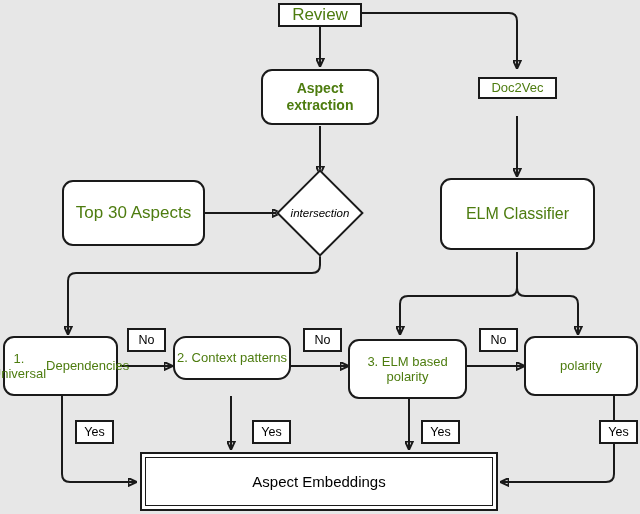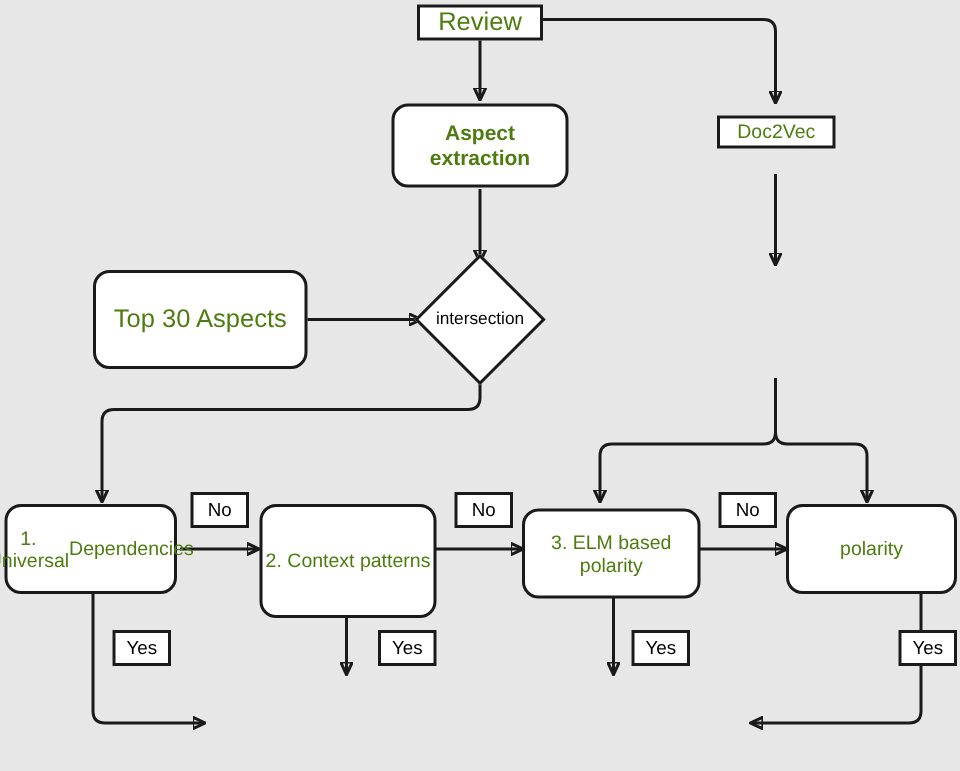--- a/index.html
+++ b/index.html
@@ -147,43 +147,51 @@
   </div>
 
   <div class="node sharp" style="left:478px; top:77px; width:79px; height:22px; font-size:13px;">
     <span>Doc2Vec</span>
   </div>
 
   <div class="node rounded" style="left:62px; top:180px; width:143px; height:66px; font-size:17px;">
     <span>Top 30 Aspects</span>
   </div>
 
-  <div class="diamond-wrap" style="left:276px; top:169px; width:88px; height:88px;">
+  <div class="diamond-wrap" style="left:276px; top:169px; width:88px; height:88px;font-style:italic;">
     <div class="diamond-shape"></div>
     <span class="diamond-text">intersection</span>
   </div>
 
+  <div class="node rounded" style="left:440px; top:178px; width:155px; height:72px; font-size:16px;">
+    <span>ELM Classifier</span>
+  </div>
 
   <div class="node rounded" style="left:3px; top:336px; width:115px; height:60px; font-size:13px; flex-direction:row;">
     <span>1. Universal</span>
     <span>Dependencies</span>
   </div>
 
-  <div class="node rounded" style="left:173px; top:336px; width:118px; height:76px; font-size:13px;">
+  <div class="node rounded" style="left:173px; top:336px; width:118px; height:44px; font-size:13px;border-radius:13px;">
     <span>2. Context patterns</span>
   </div>
 
   <div class="node rounded" style="left:348px; top:339px; width:119px; height:60px; font-size:13px;">
     <span>3. ELM based polarity</span>
   </div>
 
   <div class="node rounded" style="left:524px; top:336px; width:114px; height:60px; font-size:13px; flex-direction:column;">
     <span>polarity</span>
   </div>
 
+  <div class="double-box" style="left:140px; top:452px; width:358px; height:59px;">
+    <div class="double-box-inner">
+      <span>Aspect Embeddings</span>
+    </div>
+  </div>
 
   <div class="label-box" style="left:127px; top:328px; width:39px; height:24px;">
     <span>No</span>
   </div>
 
   <div class="label-box" style="left:303px; top:328px; width:39px; height:24px;">
     <span>No</span>
   </div>
 
   <div class="label-box" style="left:479px; top:328px; width:39px; height:24px;">

